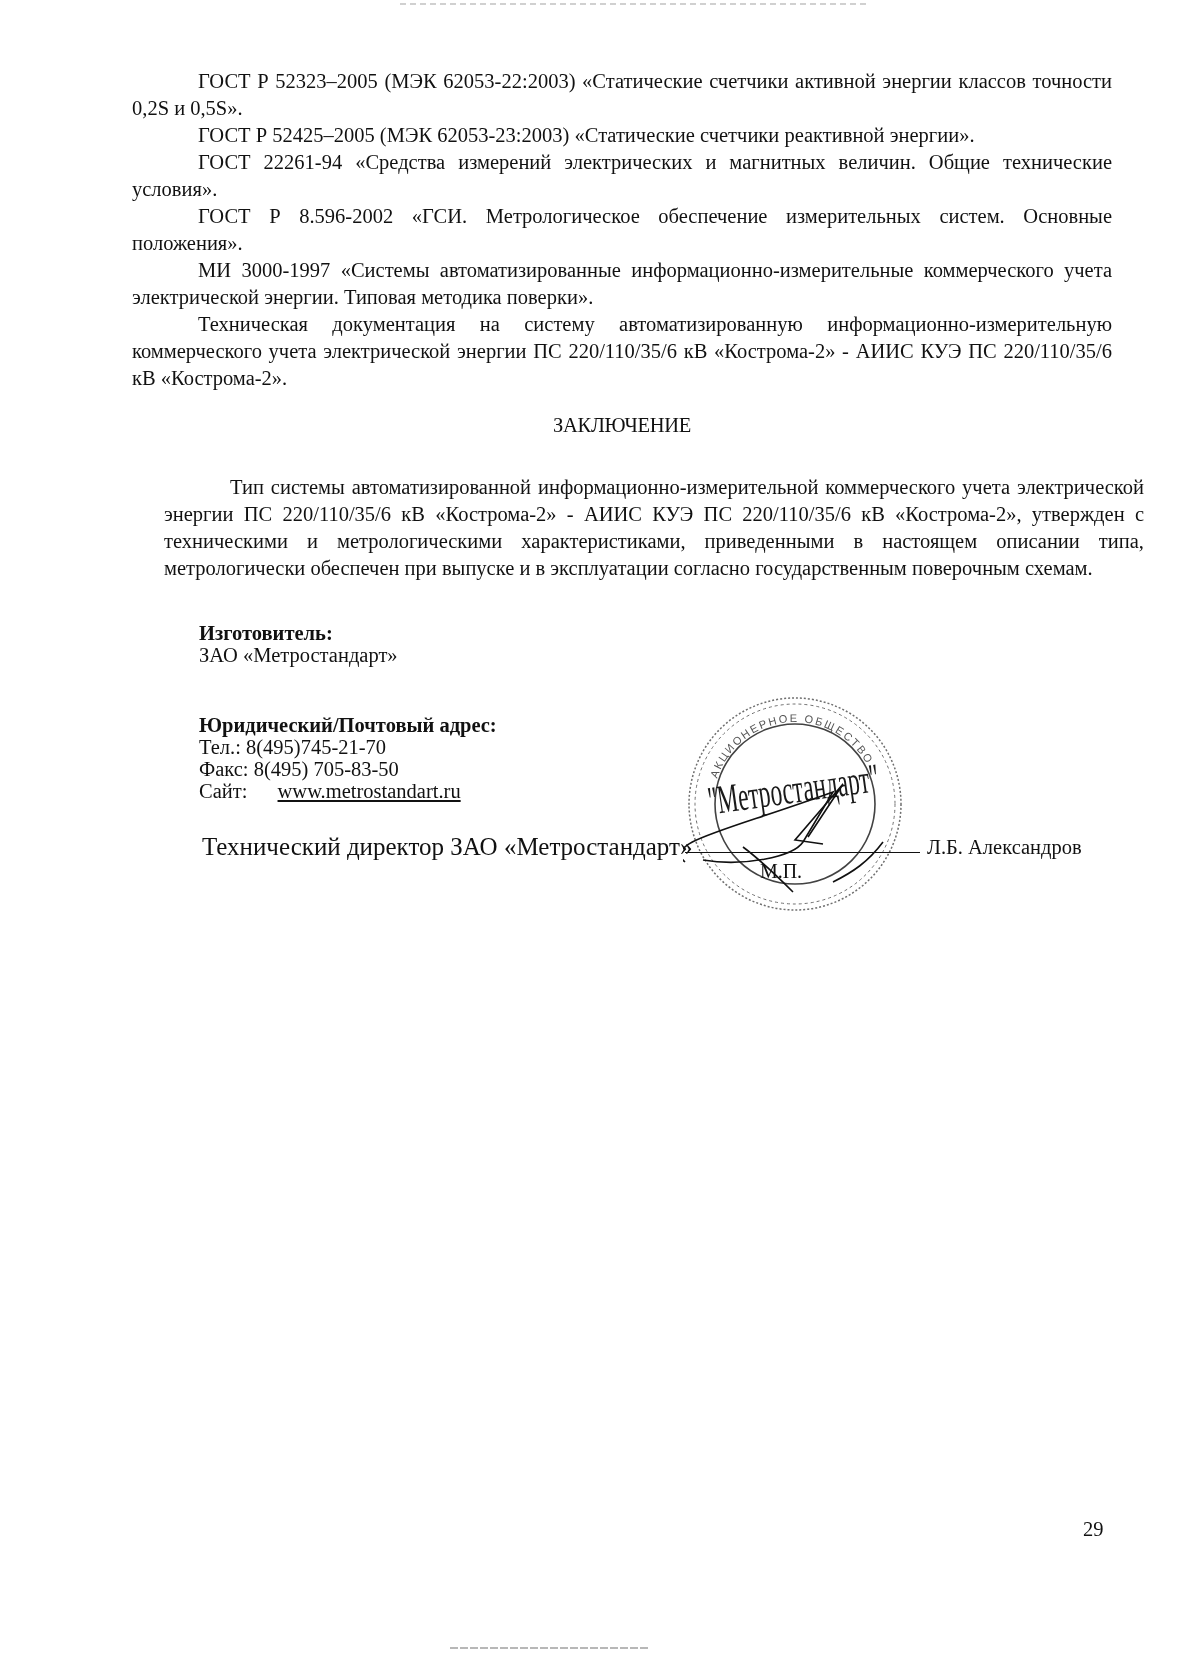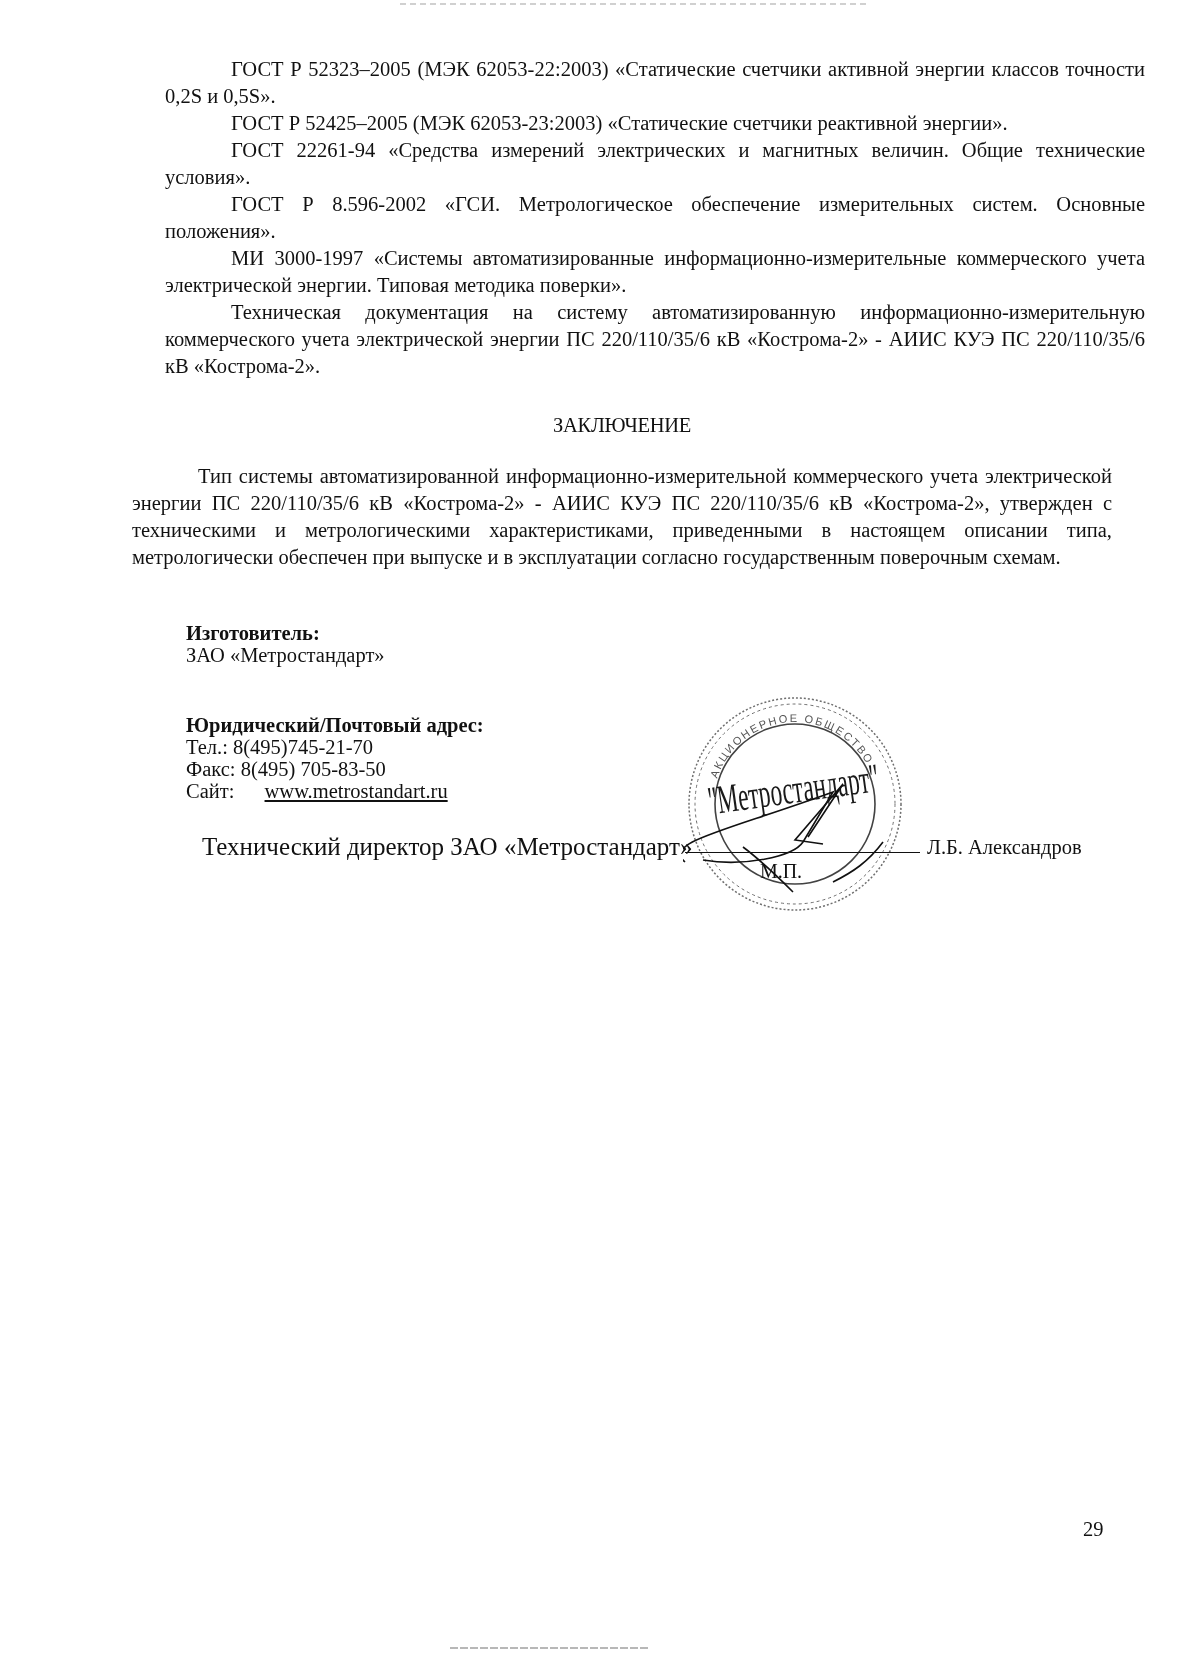--- a/index.html
+++ b/index.html
@@ -15,33 +15,33 @@
     }
     .scan-artifact-bottom {
       position: absolute; left: 450px; top: 1647px; width: 200px; height: 2px;
       background: repeating-linear-gradient(90deg, #888 0 8px, transparent 8px 10px);
       opacity: .6;
     }
     .col {
       position: absolute; left: 132px; width: 980px;
       font-size: 20.5px; line-height: 27px;
     }
-    .refs { top: 56px; margin-left: 33px; }
+    .refs { top: 68px; }
     .p {
       text-align: justify; text-indent: 66px; margin: 0;
       text-align-last: left;
     }
     .heading {
       position: absolute; top: 412px; left: 132px; width: 980px;
       text-align: center; font-size: 20.5px; line-height: 27px;
       letter-spacing: -0.3px;
     }
-    .conclusion { top: 463px; }
+    .conclusion { top: 474px; margin-left: 32px; }
     .block {
-      position: absolute; left: 186px; font-size: 20.5px; line-height: 22px;
+      position: absolute; left: 199px; font-size: 20.5px; line-height: 22px;
     }
     .block .b { font-weight: bold; }
     .maker { top: 622px; }
     .address { top: 714px; }
     .site-link { text-decoration: underline; color: #111; margin-left: 25px; }
     .director {
       position: absolute; left: 202px; top: 836px; font-size: 25px; line-height: 22px;
     }
     .sign-line {
       position: absolute; left: 685px; top: 852px; width: 235px; height: 0;

